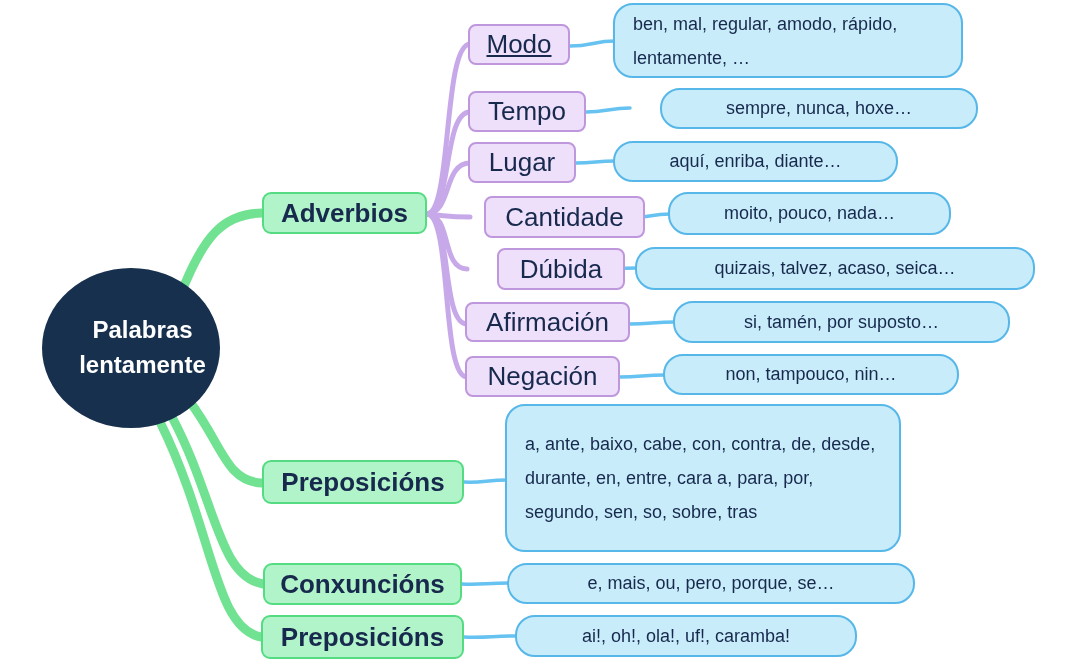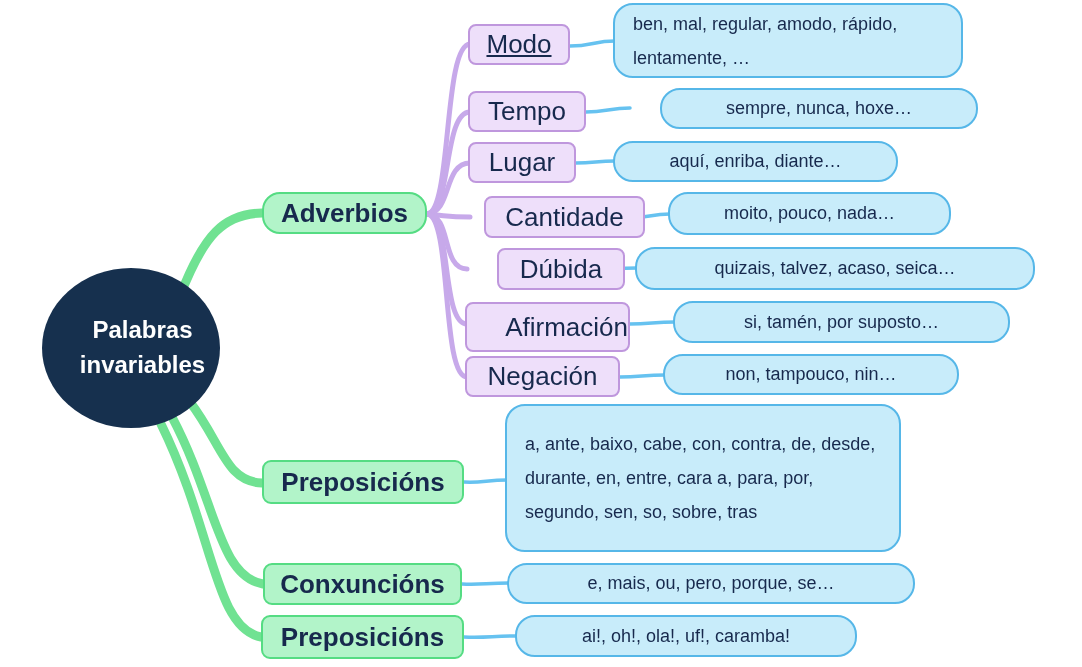--- a/index.html
+++ b/index.html
@@ -124,24 +124,24 @@
     <path class="line-blue" d="M 593,269 C 612,269 616,268 637,268"></path>
     <path class="line-blue" d="M 630,324 C 650,324 654,322 675,322"></path>
     <path class="line-blue" d="M 620,377 C 640,377 644,375 665,375"></path>
     <path class="line-blue" d="M 464,482 C 482,483 487,480 507,480"></path>
     <path class="line-blue" d="M 462,584 C 481,585 486,583 509,583"></path>
     <path class="line-blue" d="M 464,637 C 486,638 492,636 517,636"></path>
   </svg>
 
   <div class="center-circle">
     <span>Palabras</span>
-    <span>invariables</span>
-  </div>
-
-  <div class="node node-green" style="left:262px;top:192px;width:165px;height:42px;border-radius:18px;">
+    <span>lentamente</span>
+  </div>
+
+  <div class="node node-green" style="left:262px;top:192px;width:165px;height:42px;">
     <span>Adverbios</span>
   </div>
   <div class="node node-green" style="left:262px;top:460px;width:202px;height:44px;">
     <span>Preposicións</span>
   </div>
   <div class="node node-green" style="left:263px;top:563px;width:199px;height:42px;">
     <span>Conxuncións</span>
   </div>
   <div class="node node-green" style="left:261px;top:615px;width:203px;height:44px;">
     <span>Preposicións</span>
@@ -155,21 +155,21 @@
   </div>
   <div class="node node-purple" style="left:468px;top:142px;width:108px;height:41px;">
     <span>Lugar</span>
   </div>
   <div class="node node-purple" style="left:468px;top:196px;width:161px;height:42px;margin-left:16px;">
     <span>Cantidade</span>
   </div>
   <div class="node node-purple" style="left:465px;top:248px;width:128px;height:42px;margin-left:32px;">
     <span>Dúbida</span>
   </div>
-  <div class="node node-purple" style="left:465px;top:302px;width:165px;height:50px;justify-content:flex-end;">
+  <div class="node node-purple" style="left:465px;top:302px;width:165px;height:40px;">
     <span>Afirmación</span>
   </div>
   <div class="node node-purple" style="left:465px;top:356px;width:155px;height:41px;">
     <span>Negación</span>
   </div>
 
   <div class="node node-blue multiline" style="left:613px;top:3px;width:350px;height:75px;">
     <span>ben, mal, regular, amodo, rápido, lentamente, …</span>
   </div>
   <div class="node node-blue" style="left:628px;top:88px;width:318px;height:41px;margin-left:32px;">

